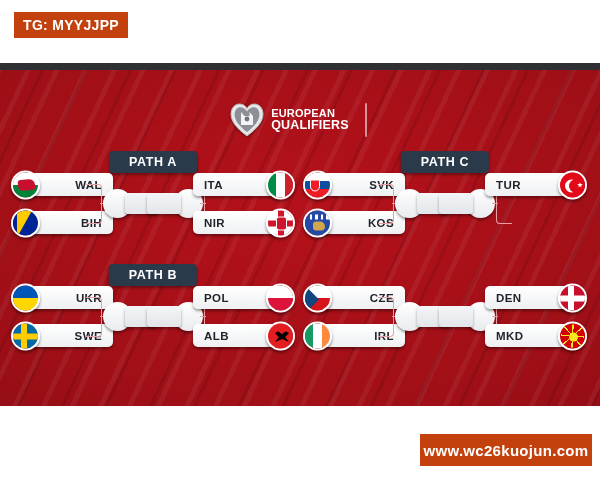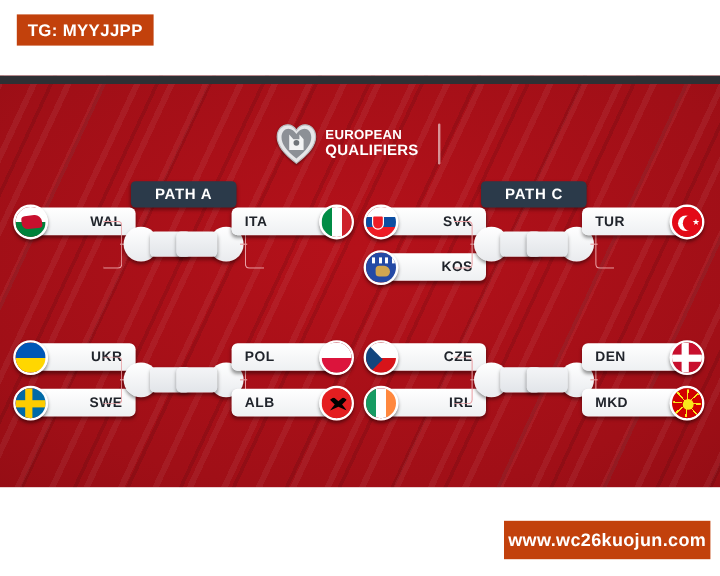--- a/index.html
+++ b/index.html
@@ -246,40 +246,54 @@
 
     <div class="path" id="path-a">
       <div class="path-badge">PATH A</div>
 
       <div class="chip left-side top">
         <span class="code">WAL</span>
         <span class="flag">
             <span class="f f-wal"></span>
           </span>
       </div>
+      <div class="chip left-side bot">
+        <span class="code">BIH</span>
+        <span class="flag">
+            <span class="f f-bih"></span>
+          </span>
+      </div>
 
       <div class="conn bracket-l"></div>
       <div class="conn stub-l"></div>
 
       <div class="slot sl-left">
         <span class="circ"></span>
         <span class="tab"></span>
       </div>
       <div class="slot sl-right">
         <span class="circ"></span>
         <span class="tab"></span>
       </div>
 
       <div class="conn bracket-r"></div>
       <div class="conn stub-r"></div>
 
       <div class="chip right-side top">
         <span class="code">ITA</span>
         <span class="flag">
             <span class="f f-ita"></span>
+          </span>
+      </div>
+      <div class="chip right-side bot">
+        <span class="code">NIR</span>
+        <span class="flag">
+            <span class="f f-nir">
+              <span class="ctr"></span>
+            </span>
           </span>
       </div>
     </div>
 
     <div class="path" id="path-c">
       <div class="path-badge">PATH C</div>
 
       <div class="chip left-side bot">
         <span class="code">KOS</span>
         <span class="flag">
@@ -314,20 +328,21 @@
         <span class="code">TUR</span>
         <span class="flag">
             <span class="f f-tur">
               <span class="star"></span>
             </span>
           </span>
       </div>
     </div>
 
     <div class="path" id="path-b">
+      <div class="path-badge">PATH B</div>
 
       <div class="chip left-side bot">
         <span class="code">SWE</span>
         <span class="flag">
             <span class="f f-swe"></span>
           </span>
       </div>
       <div class="chip left-side top">
         <span class="code">UKR</span>
         <span class="flag">

